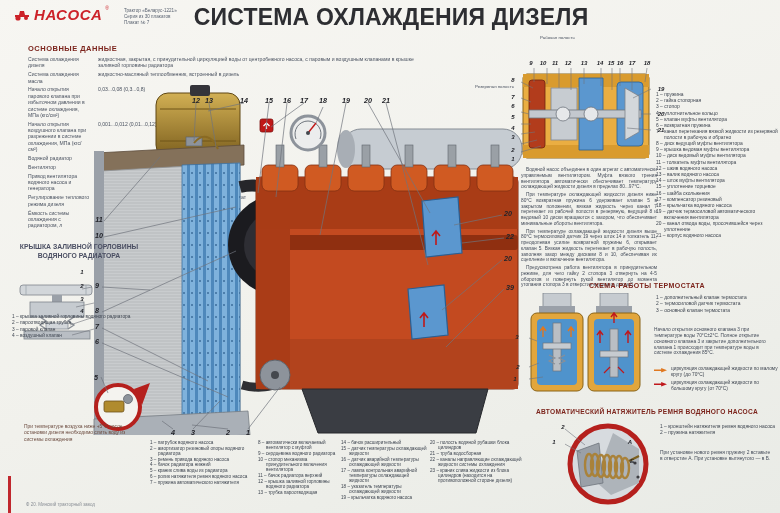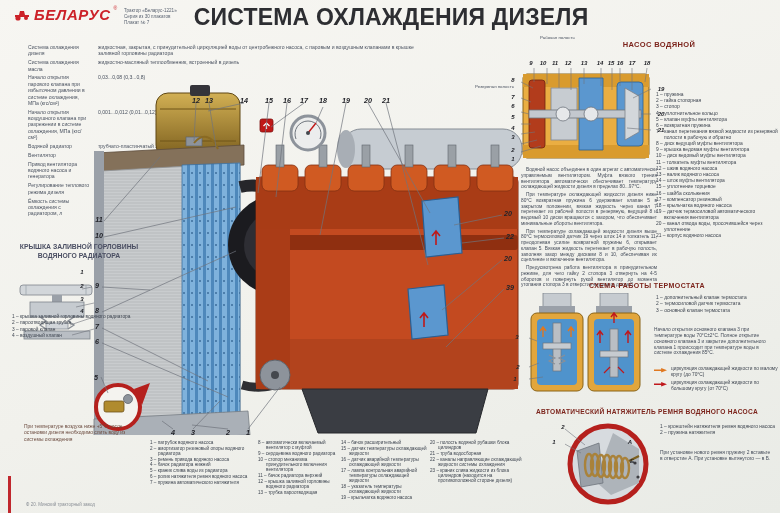--- a/index.html
+++ b/index.html
@@ -61,31 +61,32 @@
 <body>
 
 <div class="poster">
 
   <div class="abs brand">
     <svg width="18" height="14" viewBox="0 0 18 14">
       <path d="M2,8 L6,8 L7,4 L11,4 L12,8 L16,8 L16,10 L2,10 Z" fill="#cc2229"></path>
       <circle cx="5" cy="11" r="2.6" fill="#cc2229"></circle>
         <circle cx="13" cy="11" r="2" fill="#cc2229"></circle>
     </svg>
-    <span class="brand-text">БЕЛАРУС</span>
+    <span class="brand-text">НАСОСА</span>
     <span class="brand-reg">®</span>
   </div>
   <div class="abs meta">
     <div>Трактор «Беларус-1221»</div>
     <div>Серия из 30 плакатов</div>
     <div>Плакат № 7</div>
   </div>
   <div class="abs title">СИСТЕМА ОХЛАЖДЕНИЯ ДИЗЕЛЯ</div>
 
   <div class="abs bd">
+    <div class="bd-h">ОСНОВНЫЕ ДАННЫЕ</div>
     <div class="bd-rows">
         <div class="bd-row">
           <span class="lbl">Система охлаждения дизеля</span>
           <span class="val">жидкостная, закрытая, с принудительной циркуляцией воды от центробежного насоса, с паровым и воздушным клапанами в крышке заливной горловины радиатора</span>
         </div>
         <div class="bd-row">
           <span class="lbl">Система охлаждения масла</span>
           <span class="val">жидкостно-масляный теплообменник, встроенный в дизель</span>
         </div>
         <div class="bd-row">
@@ -306,21 +307,20 @@
       <span class="co" style="left: 82px; top: 311px;">4</span>
     </div>
   <div class="abs cap-leg">
       <div class="lgi">1 – крышка заливной горловины водяного радиатора</div>
       <div class="lgi">2 – пароотводящая трубка</div>
       <div class="lgi">3 – паровой клапан</div>
       <div class="lgi">4 – воздушный клапан</div>
     </div>
   <div class="abs cap-note">При температуре воздуха ниже +5°С после остановки дизеля необходимо слить воду из системы охлаждения</div>
 
-  <div class="abs pump-h">НАСОС ВОДЯНОЙ</div>
   <div class="abs plabel working">Рабочая полость</div>
   <div class="abs plabel reserve">Резервная полость</div>
   <svg class="abs" style="left:521px;top:68px" width="130" height="92" viewBox="0 0 130 92">
     <rect x="2" y="6" width="126" height="84" rx="4" fill="#eaae42" stroke="#8a6418" stroke-width="1"></rect>
     <rect x="2" y="6" width="126" height="13" fill="#d99b2e"></rect>
     <rect x="2" y="77" width="126" height="13" fill="#d99b2e"></rect>
     <polygon points="58,10 82,10 82,82 58,82" fill="#5b97cf" stroke="#2a5f93" stroke-width="0.8"></polygon>
     <rect x="96" y="14" width="26" height="64" rx="4" fill="#5b97cf" stroke="#2a5f93" stroke-width="0.8"></rect>
     <rect x="8" y="12" width="16" height="68" rx="3" fill="#b23c1c" stroke="#6e2410" stroke-width="0.8"></rect>
     <rect x="30" y="20" width="26" height="52" fill="#c7ccd1" stroke="#80868e" stroke-width="0.8"></rect>

